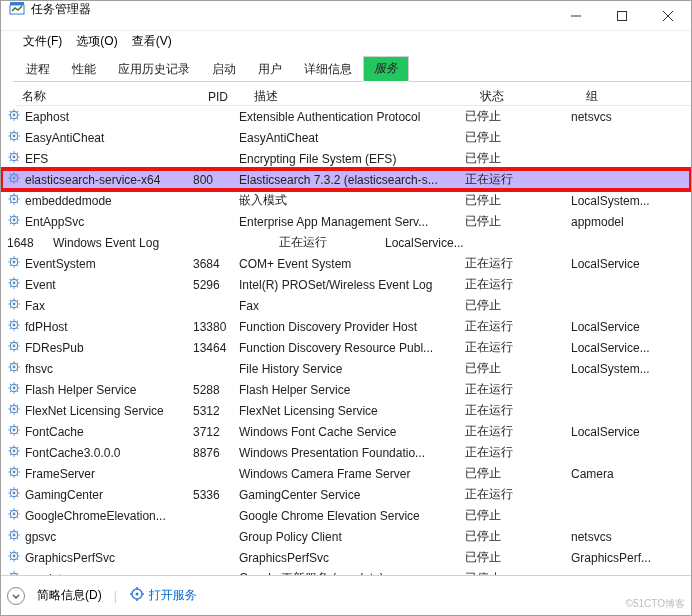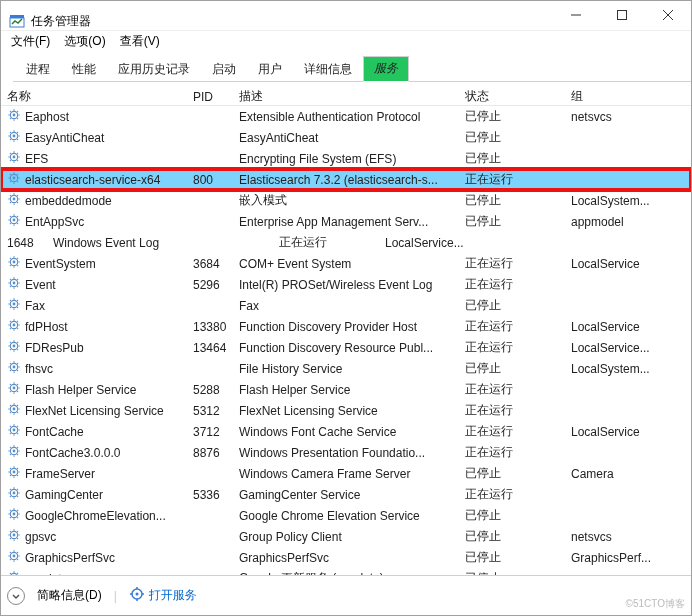--- a/index.html
+++ b/index.html
@@ -12,21 +12,21 @@
     width: 692px;
     height: 616px;
     overflow: hidden;
     position: relative;
     border: 1px solid #a0a0a0;
   }
   
   .titlebar {
     height: 30px;
     display: flex;
-    align-items: flex-end;
+    align-items: flex-start;
     padding: 0 0 0 8px;
     border-bottom: 1px solid #eee;
   }
   .titlebar .winicon {
     width: 16px; height: 16px;
     margin-right: 6px;
     display: flex; align-items:center; justify-content:center;
   }
   .titlebar .title { flex: 0 0 auto; }
   .titlebar .spacer { flex: 1 1 auto; }
@@ -35,21 +35,21 @@
     display:flex; align-items:center; justify-content:center;
     cursor:pointer;
     color:#333;
   }
 
   
   .menubar {
     height: 20px;
     display:flex;
     align-items:center;
-    padding: 0 4px;
+    padding: 0 16px;
     gap: 2px;
   }
   .menuitem { padding: 1px 6px; cursor:default; }
 
   
   .tabs {
     display:flex;
     align-items:flex-end;
     padding: 4px 2px 0 2px;
     border-bottom: 1px solid #d0d0d0;
@@ -73,20 +73,21 @@
   }
 
   
   .header {
     display:flex;
     align-items:center;
     height: 24px;
     border-bottom: 1px solid #e8e8e8;
     padding-top: 10px;
     padding-bottom: 4px;
+    margin-left: 15px;
   }
   .hcell {
     padding: 0 6px;
     border-right: 1px solid transparent;
     color:#222;
     white-space:nowrap;
     overflow:hidden;
     text-overflow:ellipsis;
   }
   .header .hcell { cursor:default; }
@@ -107,21 +108,21 @@
     display:flex;
     align-items:center;
     height: 21px;
     cursor:default;
   }
   .row.highlight {
     outline: 4px solid #e11;
     outline-offset: -2px;
     z-index: 5;
     position:relative;
-    background:#7dd3fc;
+    background:#c4b5fd;
   }
   .cell {
     padding: 0 6px;
     white-space:nowrap;
     overflow:hidden;
     text-overflow:ellipsis;
     font-size:12px;
     color:#222;
   }
   .namecell {

